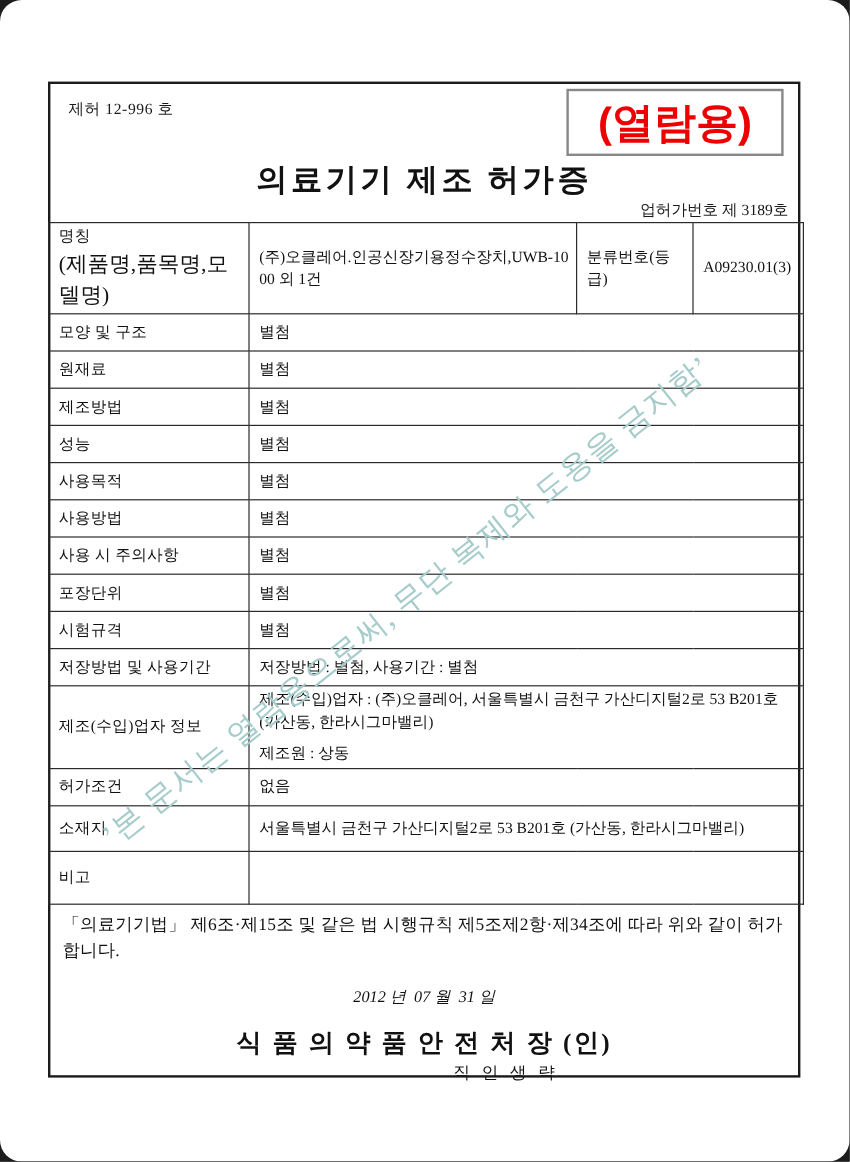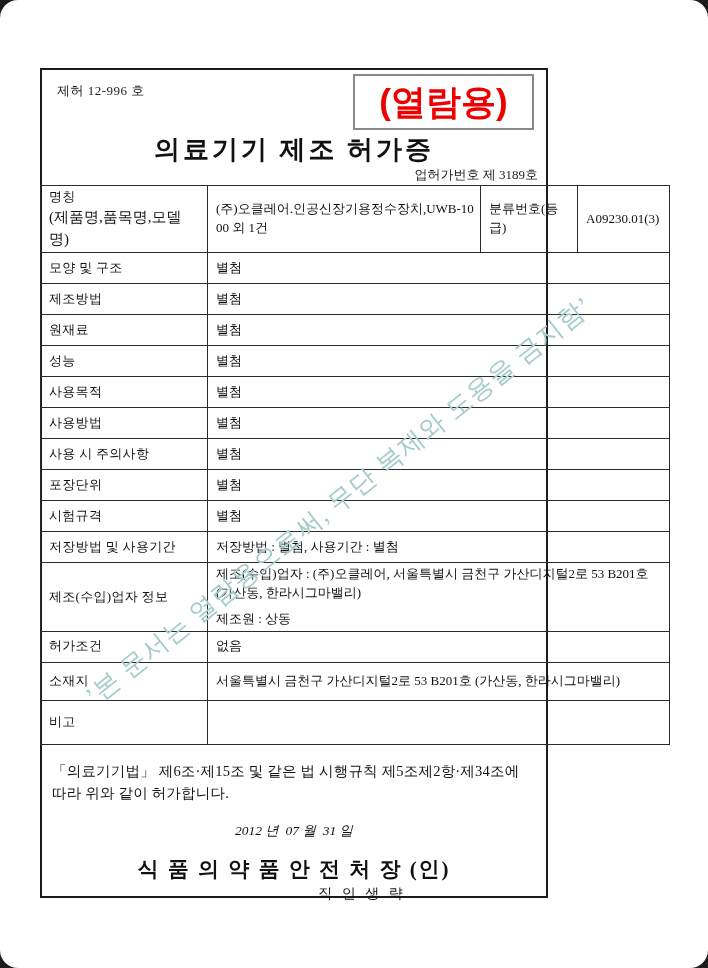--- a/index.html
+++ b/index.html
@@ -3,21 +3,21 @@
 <meta charset="utf-8">
 <style>
   * { margin:0; padding:0; box-sizing:border-box; }
   html,body { background:#1c1c1c; }
   body { width:708px; height:968px; font-family:"Liberation Serif","DejaVu Serif",serif; }
   .page {
     position:relative; width:708px; height:968px;
     background:#ffffff; border-radius:18px; overflow:hidden;
   }
   .doc-border {
-    position:absolute; left:40px; top:68px; width:508px; height:830px;
+    position:absolute; left:40px; top:68px; width:627px; height:830px;
     border:2px solid #1b1b1b; background:#fff;
   }
   .doc-number {
     position:absolute; top:12px; left:15px; font-size:13px; color:#1a1a1a;
     letter-spacing:0.5px;
   }
   .stamp-box {
     position:absolute; top:4px; right:12px; width:181px; height:56px;
     border:2px solid #888; display:flex; align-items:center; justify-content:center;
     background:#fff;
@@ -36,21 +36,21 @@
   table.main {
     position:absolute; top:115px; left:-2px; width:629px;
     border-collapse:collapse; table-layout:fixed;
   }
   table.main td {
     border:1px solid #2b2b2b; vertical-align:middle;
     font-size:13px; color:#111; padding:2px 6px 2px 8px;
     word-break:break-all; line-height:1.45; overflow:hidden;
   }
   td.lbl { font-size:14.5px; padding-left:11px; letter-spacing:0.3px; }
-  .sublbl { font-size:15px; letter-spacing:0; }
+  .sublbl { font-size:18px; letter-spacing:0; }
   tr.r-head  { height:30px; }
   tr.r-name  { height:48px; }
   tr.r-std   { height:31px; }
   tr.r-info  { height:62px; }
   tr.r-addr  { height:38px; }
   tr.r-note  { height:44px; }
   .val2 { margin-top:7px; }
   .footer {
     position:absolute; left:0; right:0; top:678px; bottom:0;
     padding:12px 10px 4px 10px;
@@ -103,25 +103,25 @@
         <td>(주)오클레어.인공신장기용정수장치,UWB-1000 외 1건</td>
         <td>분류번호(등급)</td>
         <td>A09230.01(3)</td>
       </tr>
 
       <tr class="r-std">
         <td class="lbl">모양 및 구조</td>
         <td colspan="3">별첨</td>
       </tr>
       <tr class="r-std">
-        <td class="lbl">제조방법</td>
+        <td class="lbl">원재료</td>
         <td colspan="3">별첨</td>
       </tr>
       <tr class="r-std">
-        <td class="lbl">원재료</td>
+        <td class="lbl">제조방법</td>
         <td colspan="3">별첨</td>
       </tr>
       <tr class="r-std">
         <td class="lbl">성능</td>
         <td colspan="3">별첨</td>
       </tr>
       <tr class="r-std">
         <td class="lbl">사용목적</td>
         <td colspan="3">별첨</td>
       </tr>

